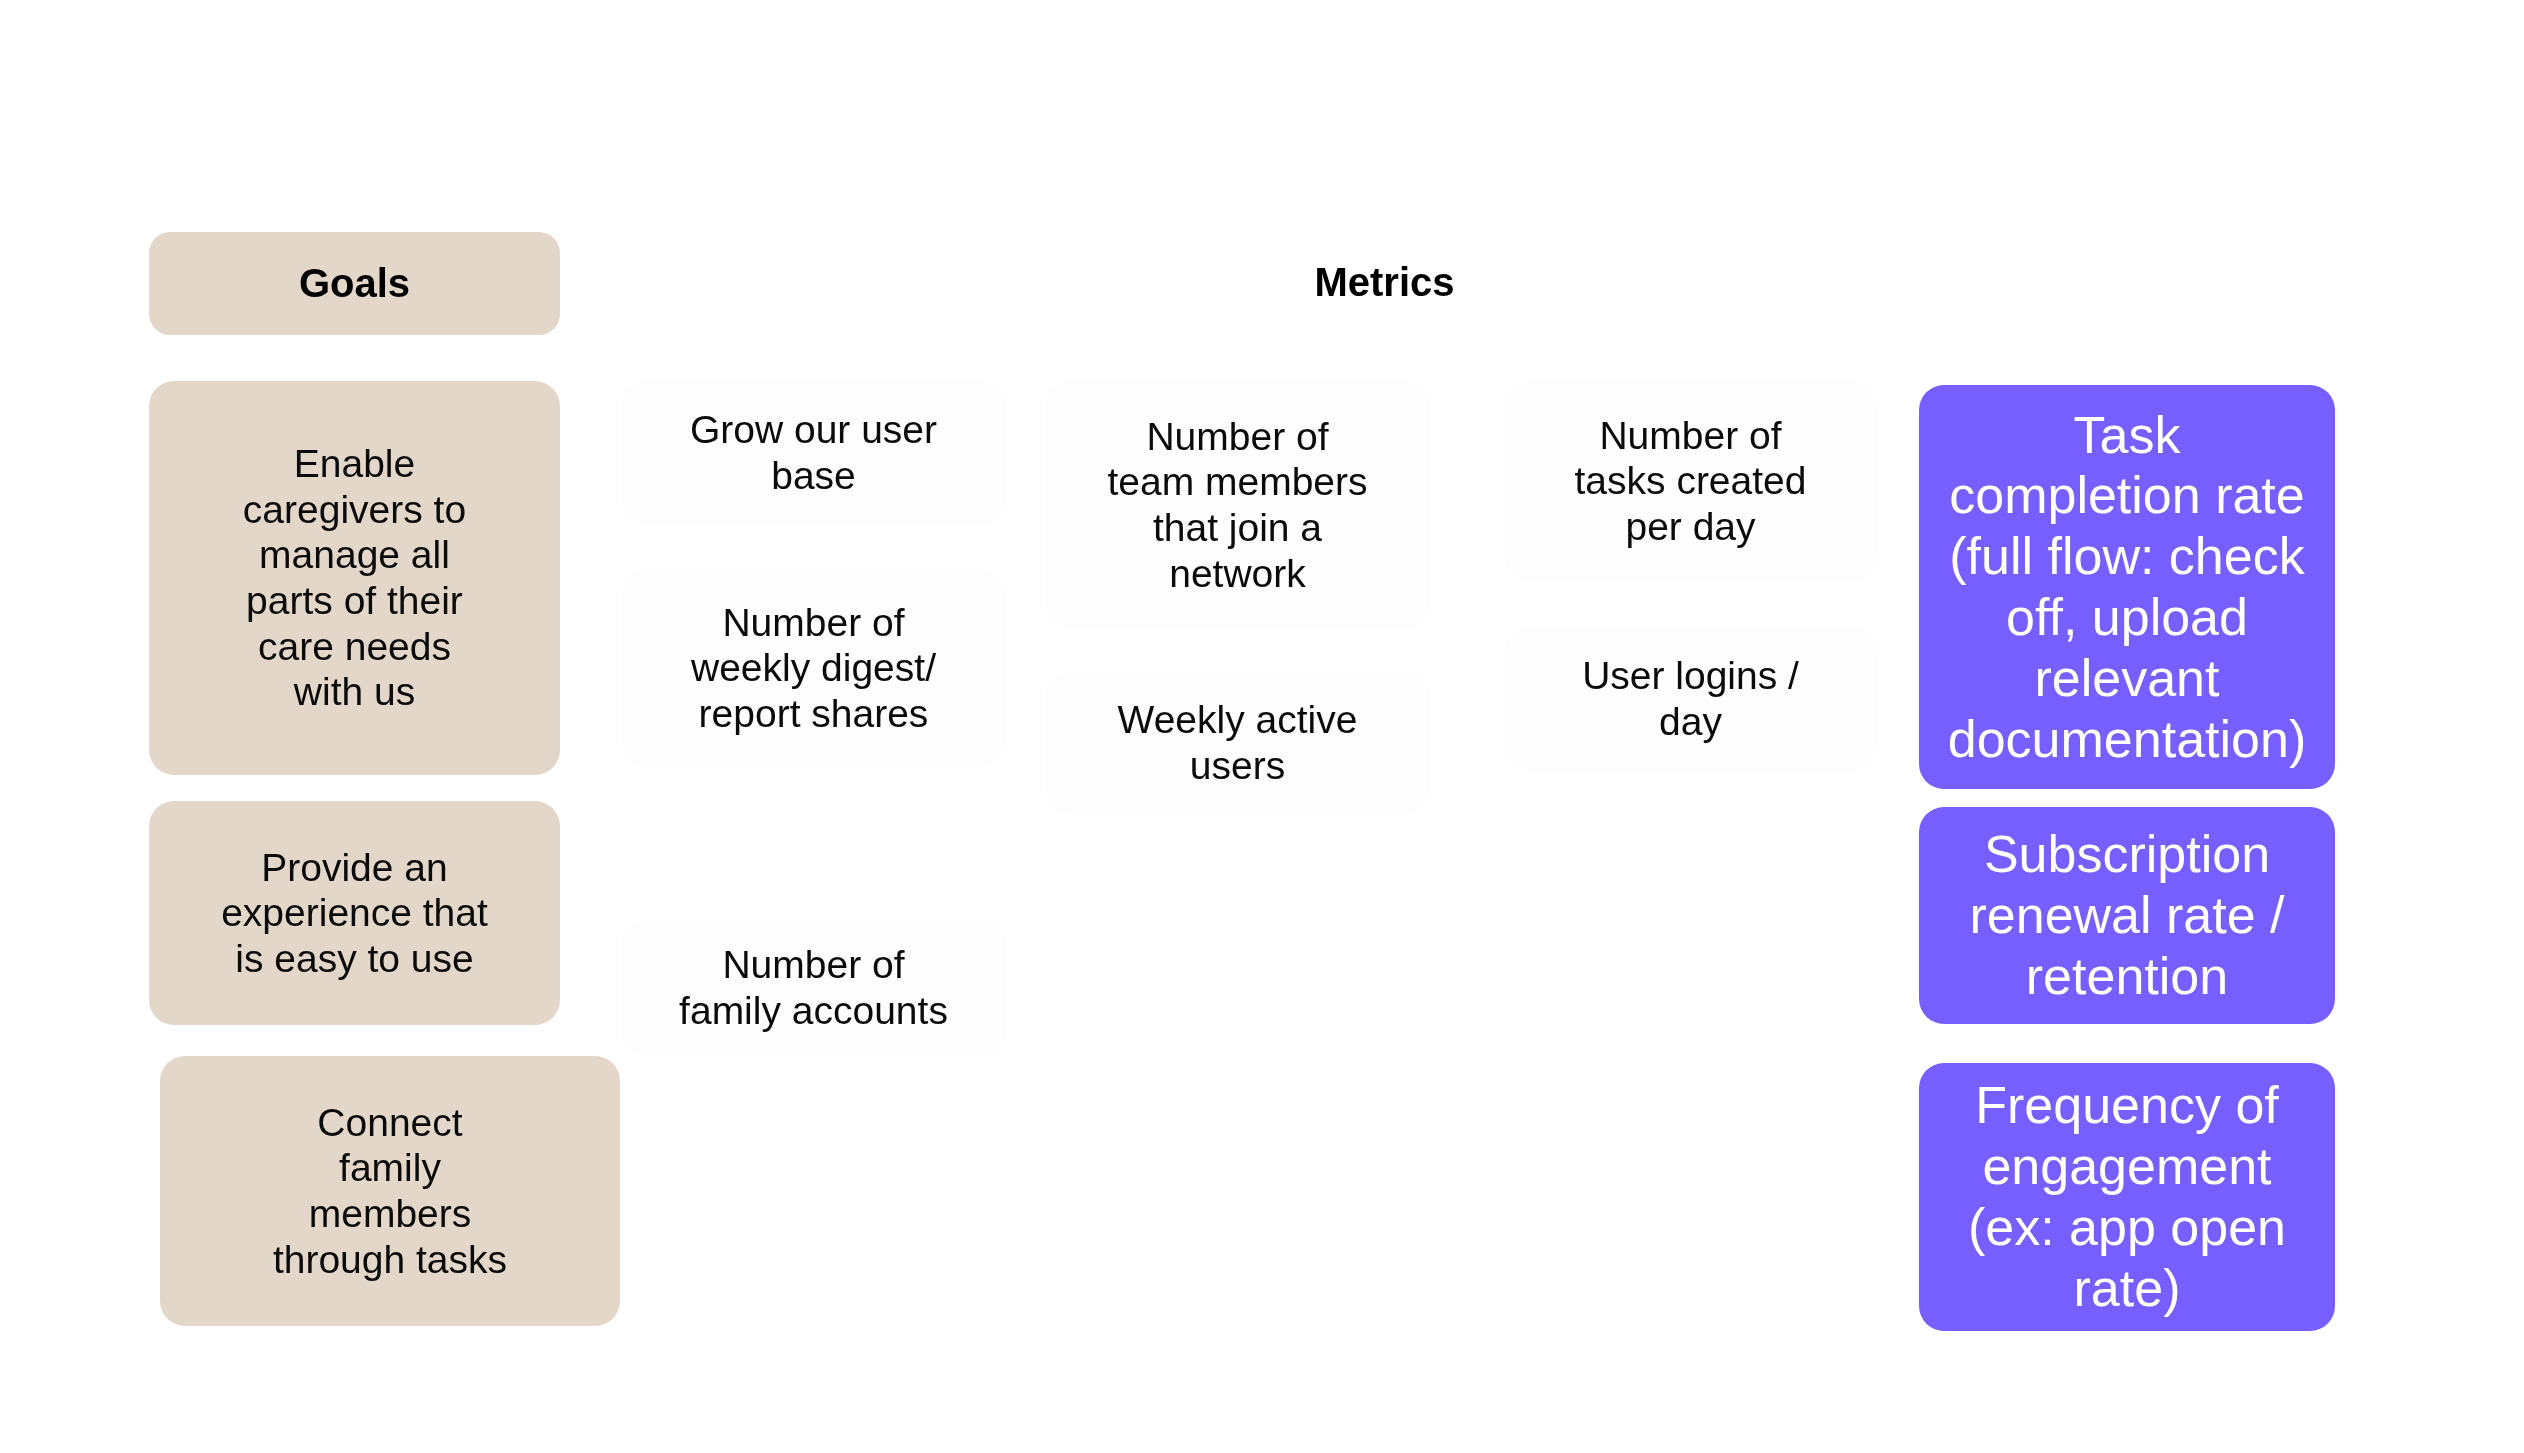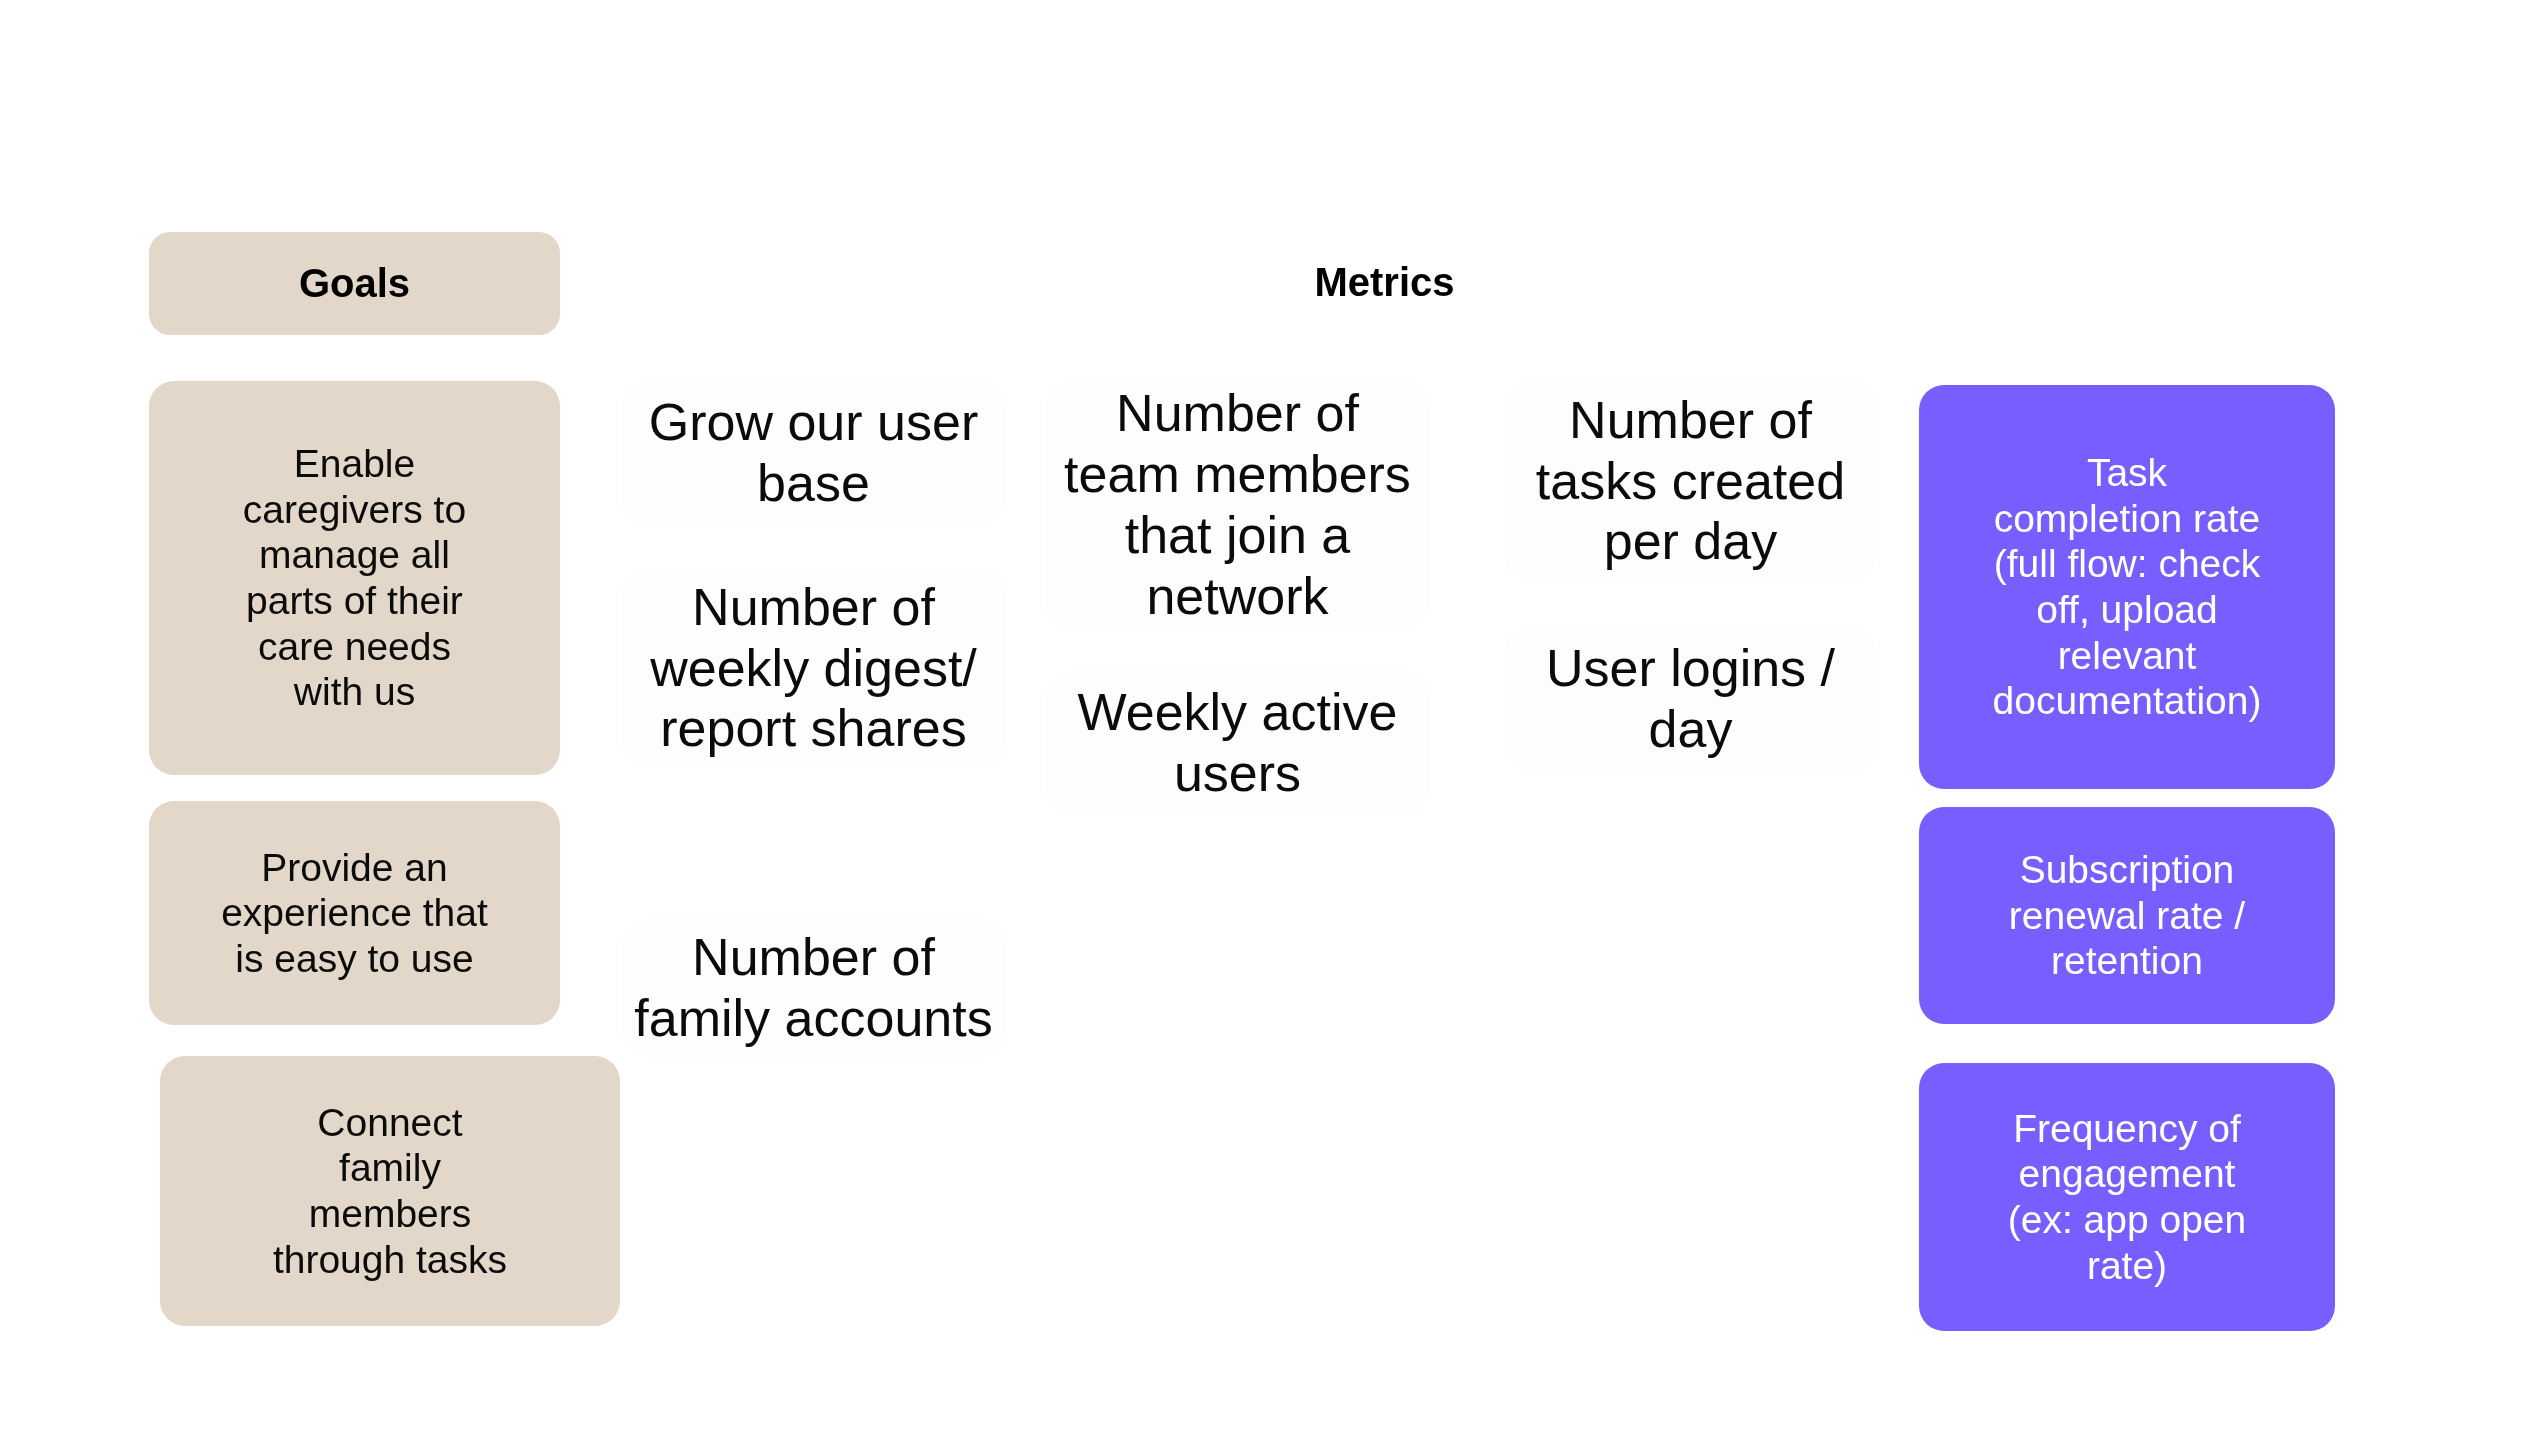--- a/index.html
+++ b/index.html
@@ -60,30 +60,30 @@
     color: #0b0b0b;
     font-size: 39px;
     border-radius: 25px;
     padding: 6.2px 10px;
   }
 
   
   .metric-card {
     background: #fdfdfd;
     color: #0b0b0b;
-    font-size: 52px;
+    font-size: 39px;
     border-radius: 27px;
     padding: 5px 8.7px;
   }
 
   
   .kpi-card {
     background: #775fff;
     color: #ffffff;
-    font-size: 39px;
+    font-size: 52px;
     border-radius: 25px;
     padding: 5px 14px;
   }
 </style>
 </head>
 <body>
 
 <div id="board">
 
 

